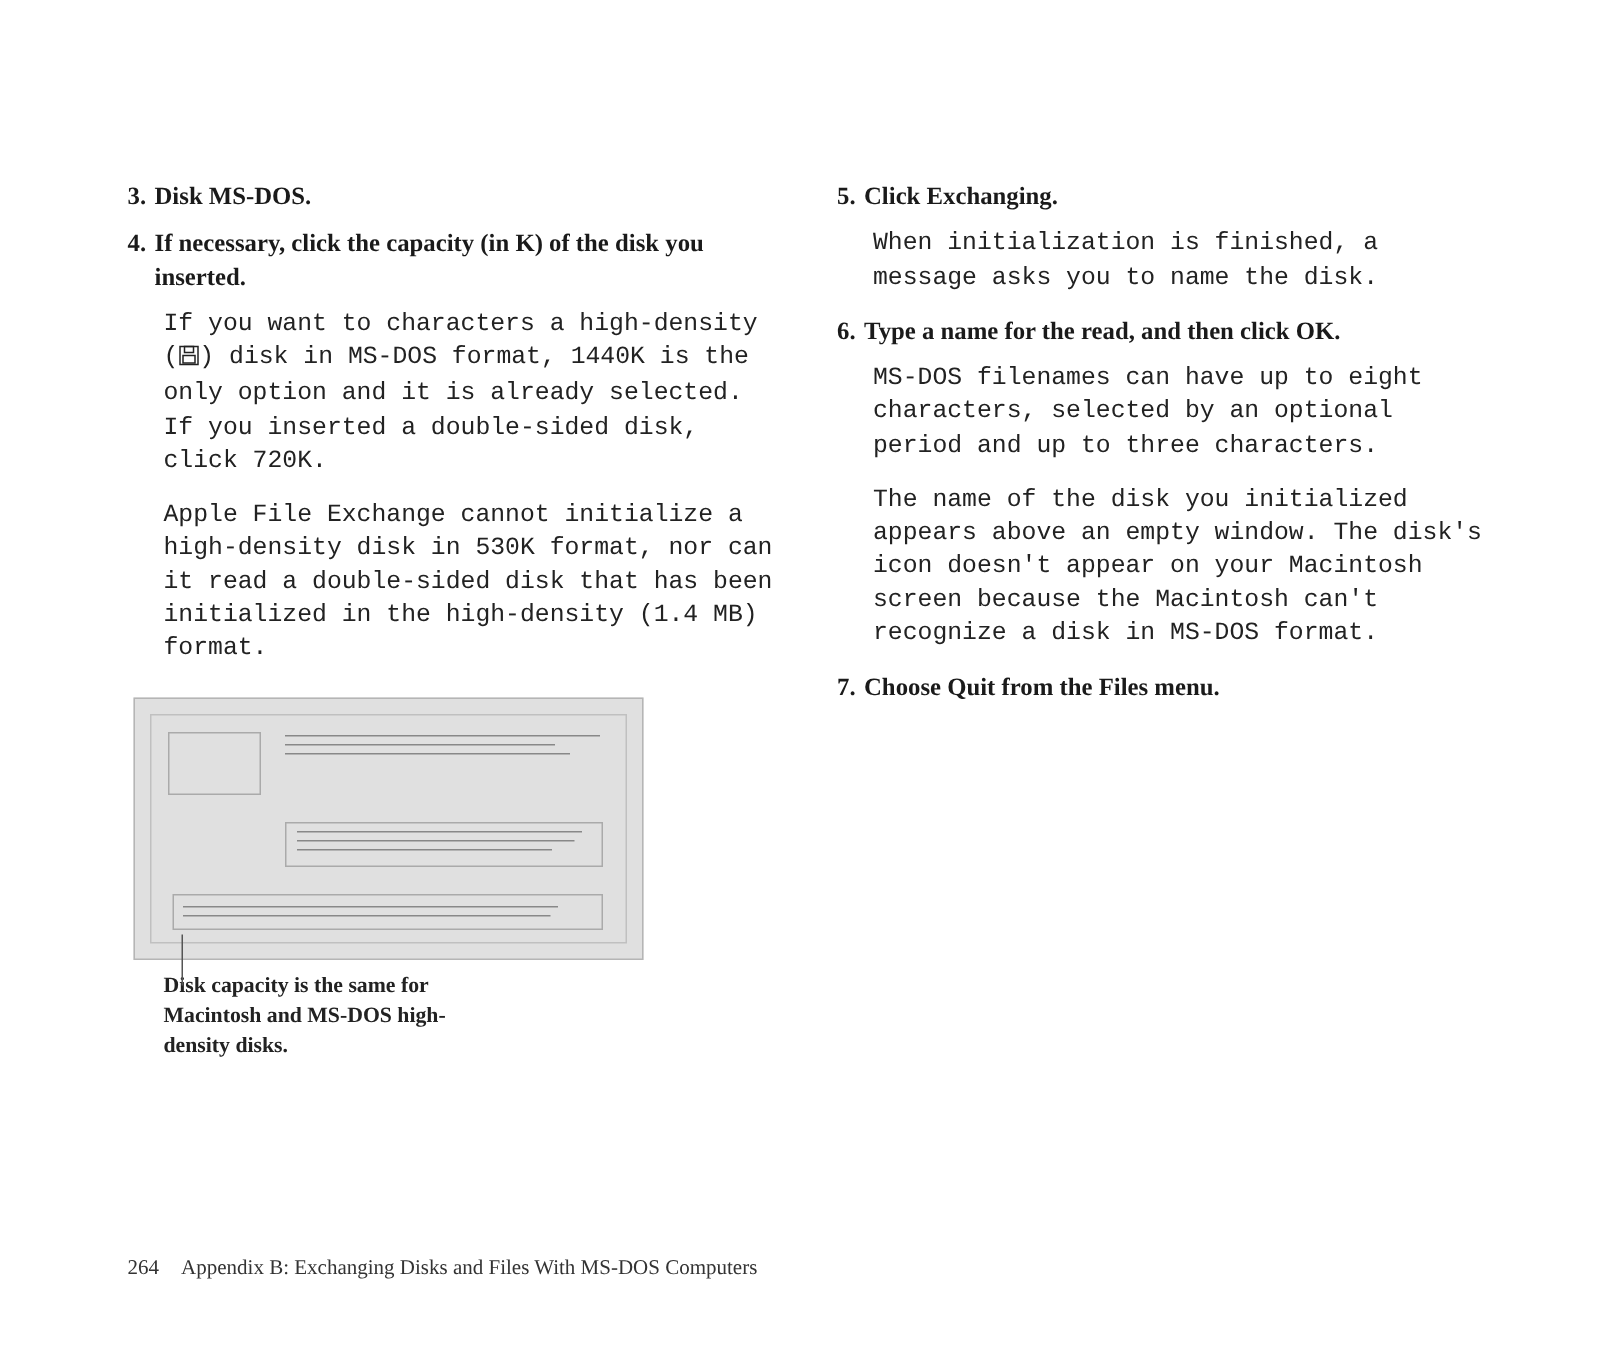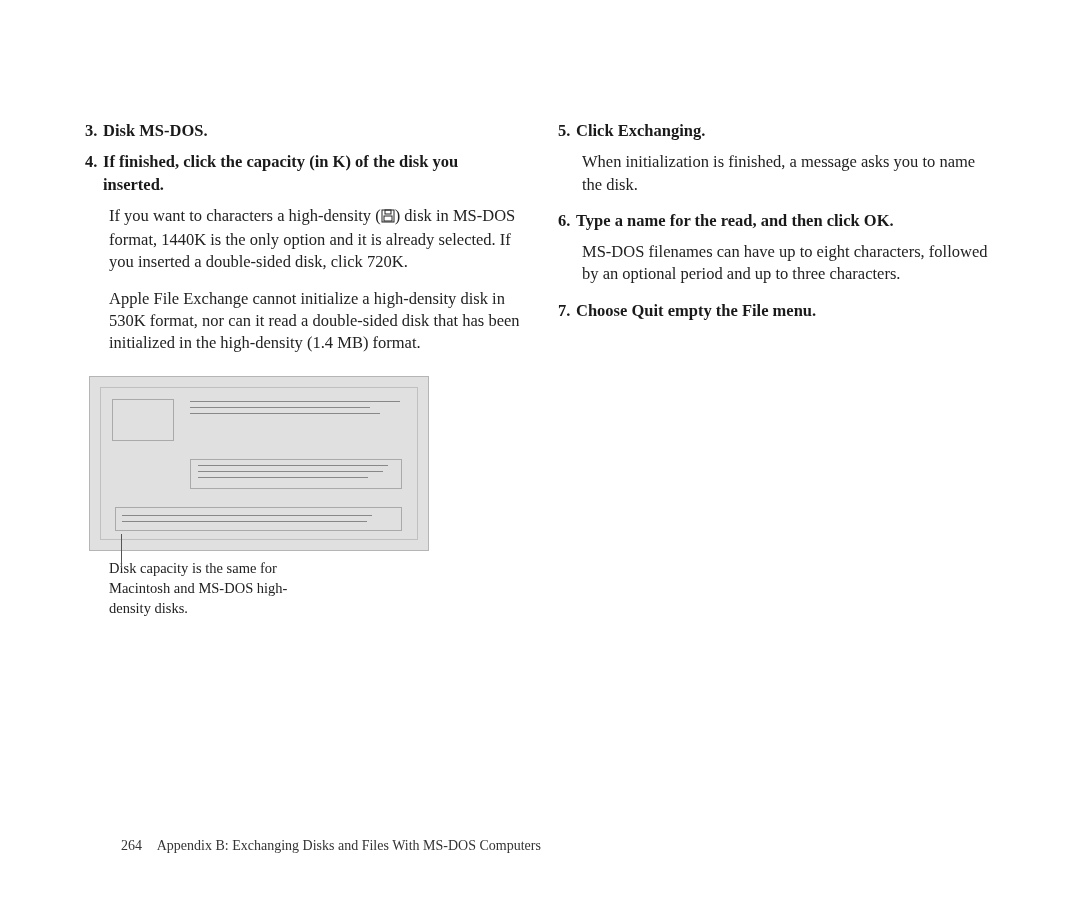--- a/index.html
+++ b/index.html
@@ -34,20 +34,21 @@
       flex-shrink: 0;
     }
     .step-title {
       flex: 1;
     }
     .body-text {
       font-size: 16.5px;
       line-height: 1.35;
       margin: 0 0 14px 24px;
       color: #222;
+      font-family: Liberation Mono, monospace;
     }
     .body-text.last { margin-bottom: 22px; }
     .figure {
       margin: 12px 0 8px 4px;
       width: 340px;
       height: 175px;
       background: #e0e0e0;
       border: 1px solid #b5b5b5;
       position: relative;
       box-sizing: border-box;
@@ -72,52 +73,52 @@
     .leader-line {
       position: absolute;
       width: 1px;
       height: 34px;
       background: #555;
       left: 36px;
       top: 158px;
     }
     .figure-wrap {
       position: relative;
+      font-weight: bold;
     }
     .footer {
       position: absolute;
       left: 85px;
       bottom: 46px;
       font-size: 14px;
       color: #333;
     }
     .page-num {
       margin-right: 12px;
-      margin-left: 36px;
     }
     .hd-icon {
       display: inline-block;
       vertical-align: -2px;
     }
   </style>
 </head>
 <body>
 
 <div class="page">
 
   <div class="column">
 
     <div class="step-heading">
       <span class="step-number">3.</span>
       <span class="step-title">Disk MS-DOS.</span>
     </div>
 
     <div class="step-heading">
       <span class="step-number">4.</span>
-      <span class="step-title">If finished, click the capacity (in K) of the disk you inserted.</span>
+      <span class="step-title">If necessary, click the capacity (in K) of the disk you inserted.</span>
     </div>
 
     <p class="body-text">
       <span>If you want to characters a high-density (</span><span class="hd-icon"><svg width="14" height="14" viewBox="0 0 14 14">
             <rect x="1" y="1" width="12" height="12" fill="none" stroke="#222" stroke-width="1"></rect>
             <rect x="4" y="1" width="6" height="4" fill="none" stroke="#222" stroke-width="1"></rect>
             <rect x="3" y="7" width="8" height="5" fill="none" stroke="#222" stroke-width="1"></rect>
           </svg></span><span>) disk in MS-DOS format, 1440K is the only option and it is already selected. If you inserted a double-sided disk, click 720K.</span>
     </p>
 
@@ -149,25 +150,26 @@
     <div class="step-heading">
       <span class="step-number">5.</span>
       <span class="step-title">Click Exchanging.</span>
     </div>
     <p class="body-text">When initialization is finished, a message asks you to name the disk.</p>
 
     <div class="step-heading">
       <span class="step-number">6.</span>
       <span class="step-title">Type a name for the read, and then click OK.</span>
     </div>
-    <p class="body-text">MS-DOS filenames can have up to eight characters, followed by an optional period and up to three characters.</p>
+    <p class="body-text">MS-DOS filenames can have up to eight characters, selected by an optional period and up to three characters.</p>
+    <p class="body-text">The name of the disk you initialized appears above an empty window. The disk's icon doesn't appear on your Macintosh screen because the Macintosh can't recognize a disk in MS-DOS format.</p>
 
     <div class="step-heading">
       <span class="step-number">7.</span>
-      <span class="step-title">Choose Quit empty the File menu.</span>
+      <span class="step-title">Choose Quit from the Files menu.</span>
     </div>
 
   </div>
 
 </div>
 
 <div class="footer">
   <span class="page-num">264</span>
   <span>Appendix B: Exchanging Disks and Files With MS-DOS Computers</span>
 </div>

